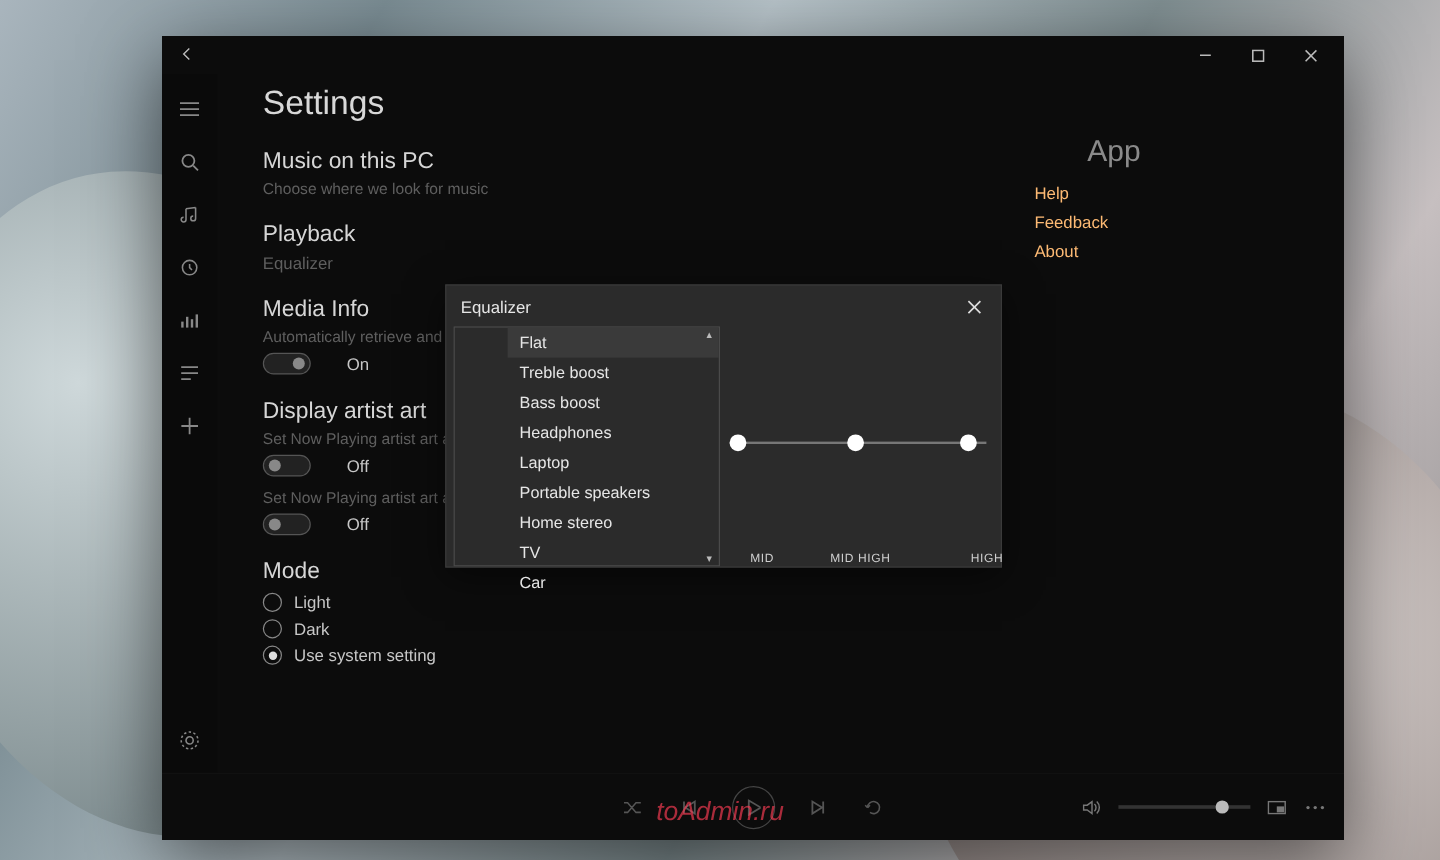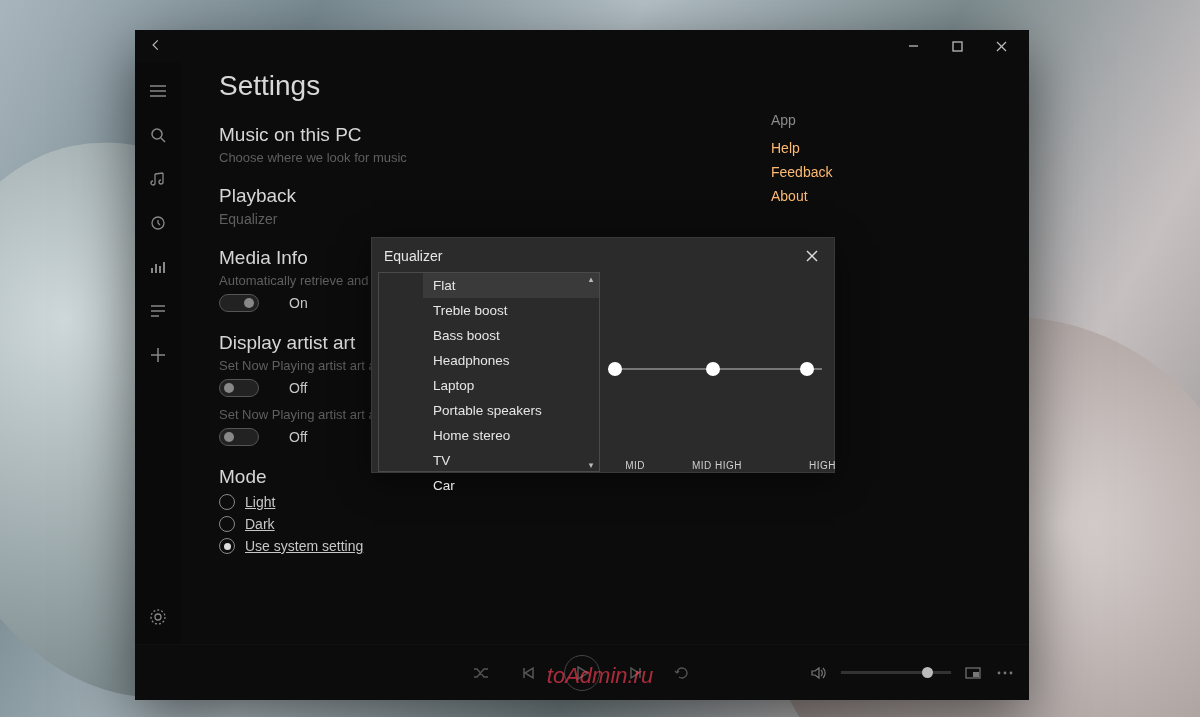--- a/index.html
+++ b/index.html
@@ -4,21 +4,21 @@
 <style>
   * { margin: 0; padding: 0; box-sizing: border-box; font-family: "Segoe UI", Arial, sans-serif; }
   body {
     width: 1200px; height: 717px;
     background: linear-gradient(120deg,#a9b5bd 0%,#7a8c93 20%,#b6c2c8 40%,#7f8e91 60%,#c7c0c1 80%,#8d8a8b 100%);
     position: relative; overflow: hidden;
   }
   .bg-shape1{position:absolute;left:-80px;top:140px;width:420px;height:560px;border-radius:50%;background:radial-gradient(circle at 40% 30%,#cfd9db,#6f7e81);transform:rotate(-12deg);}
   .bg-shape2{position:absolute;right:-60px;bottom:-120px;width:500px;height:520px;border-radius:50%;background:radial-gradient(circle at 60% 40%,#d9d2d0,#8b7f7c);}
   .window{
-    position:absolute;left:135px;top:30px;width:894px;height:670px;
+    position:absolute;left:135px;top:30px;width:985px;height:670px;
     background:#0c0c0c;color:#e6e6e6;display:flex;flex-direction:column;
     box-shadow:0 20px 60px rgba(0,0,0,.55);
   }
   .titlebar{height:32px;display:flex;align-items:center;justify-content:flex-end;padding-right:6px;color:#9a9a9a;}
   .titlebar .back{margin-right:auto;padding:0 14px;font-size:14px;color:#bbb;cursor:default;}
   .winbtn{width:44px;height:32px;display:flex;align-items:center;justify-content:center;font-size:11px;color:#bbb;}
   .winbtn svg{stroke:#bbb;fill:none;}
   .body{flex:1;display:flex;min-height:0;}
   .sidebar{width:46px;background:#0a0a0a;display:flex;flex-direction:column;align-items:center;gap:18px;padding-top:16px;color:#777;}
   .sidebar .sicon{width:46px;height:26px;display:flex;align-items:center;justify-content:center;}
@@ -29,24 +29,24 @@
   h1.page-title{font-size:28px;font-weight:300;color:#d8d8d8;margin-bottom:22px;}
   .sect-title{font-size:19px;font-weight:400;color:#d6d6d6;margin-top:20px;}
   .sect-sub{font-size:13px;color:#5f5f5f;margin-top:4px;margin-bottom:18px;}
   .link{font-size:14px;color:#5f5f5f;margin-top:4px;}
   .toggle-row{display:flex;align-items:center;gap:10px;margin-top:6px;margin-bottom:14px;}
   .toggle{width:40px;height:18px;border-radius:10px;background:#222;border:1px solid #555;position:relative;}
   .toggle .knob{position:absolute;width:10px;height:10px;border-radius:50%;background:#888;top:3px;}
   .toggle.on .knob{right:4px;}
   .toggle.off .knob{left:4px;}
   .toggle-label{font-size:14px;color:#c7c7c7;margin-left:20px;}
-  .radio-row{display:flex;align-items:center;gap:10px;margin-top:6px;font-size:14px;color:#c7c7c7;text-decoration:underline;}
+  .radio-row{display:flex;align-items:center;gap:10px;margin-top:6px;font-size:14px;color:#c7c7c7;}
   .radio{width:16px;height:16px;border-radius:50%;border:1.5px solid #888;display:flex;align-items:center;justify-content:center;}
   .radio.sel::after{content:"";width:7px;height:7px;border-radius:50%;background:#ddd;}
-  .right-h{font-size:14px;color:#8a8a8a;margin-bottom:12px;}
+  .right-h{font-size:25px;color:#8a8a8a;margin-bottom:12px;margin-left:44px;}
   .right-link{font-size:14px;color:#fdba74;margin-bottom:8px;}
 
   .playbar{height:56px;display:flex;align-items:center;justify-content:center;gap:26px;color:#5c5c5c;border-top:1px solid #111;position:relative;}
   .playbar .pb-icon{width:20px;height:20px;display:flex;align-items:center;justify-content:center;}
   .playbar .play{width:36px;height:36px;border:1.5px solid #444;border-radius:50%;display:flex;align-items:center;justify-content:center;}
   .pb-right{position:absolute;right:14px;display:flex;align-items:center;gap:12px;}
   .vol-track{width:110px;height:3px;background:#333;position:relative;}
   .vol-thumb{position:absolute;right:18px;top:-4px;width:11px;height:11px;border-radius:50%;background:#bbb;}
 
   

